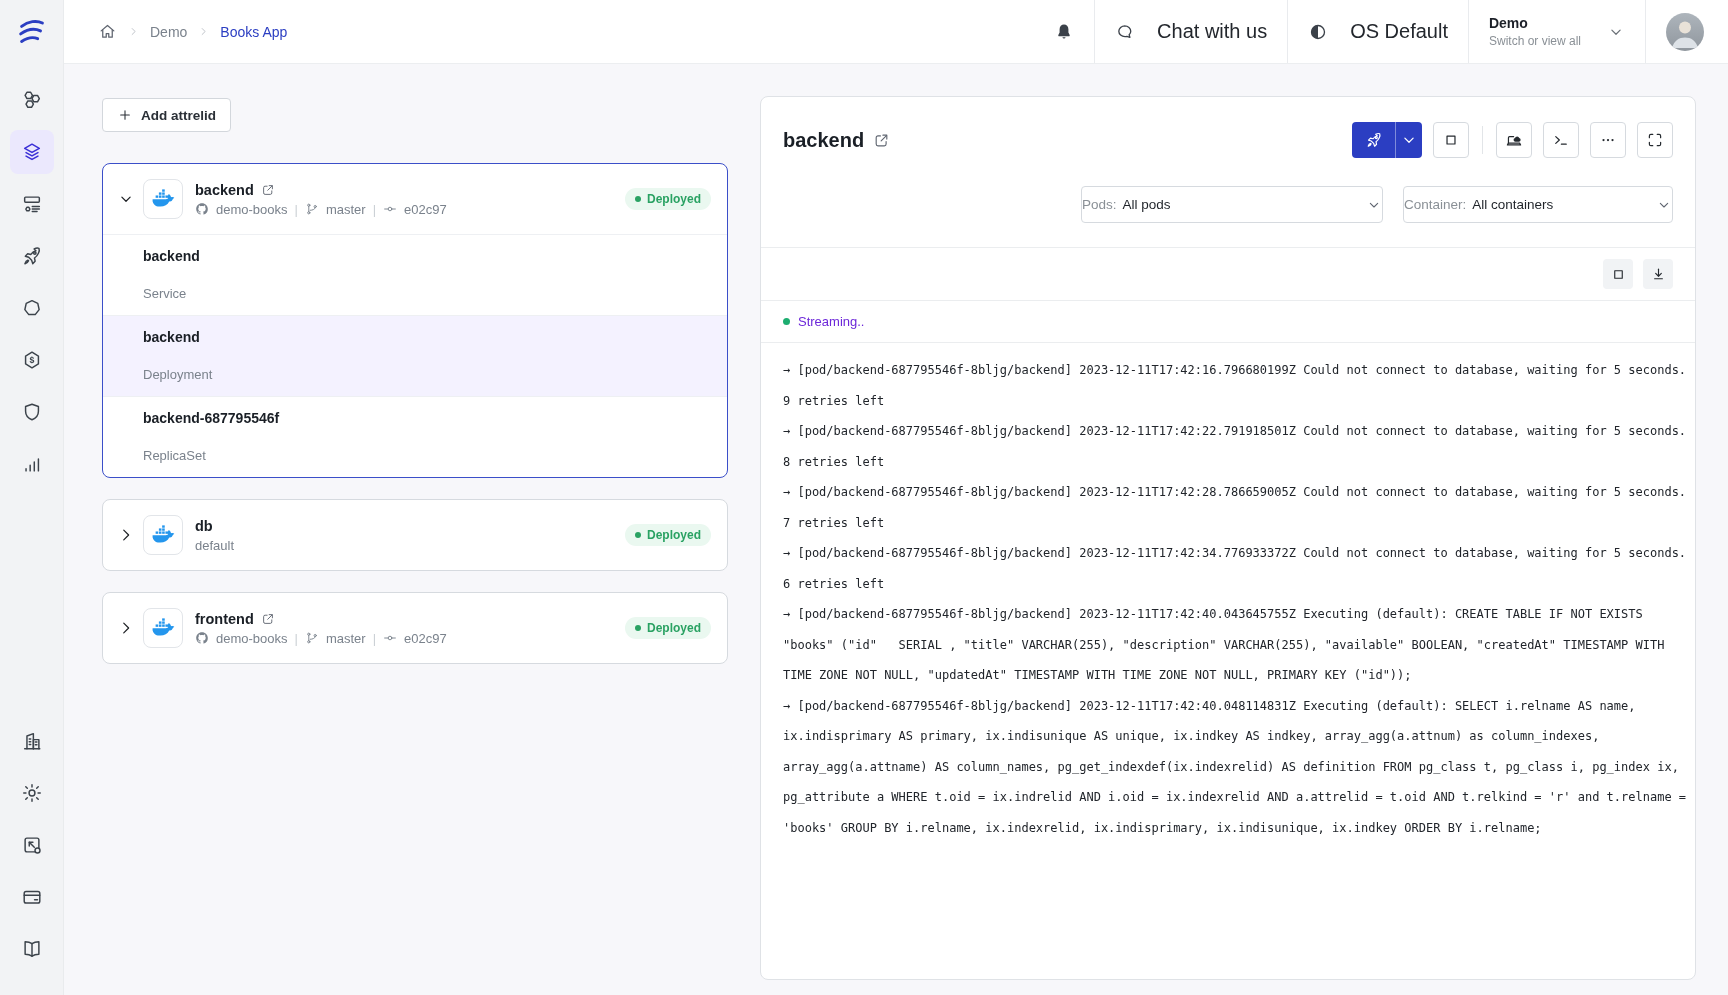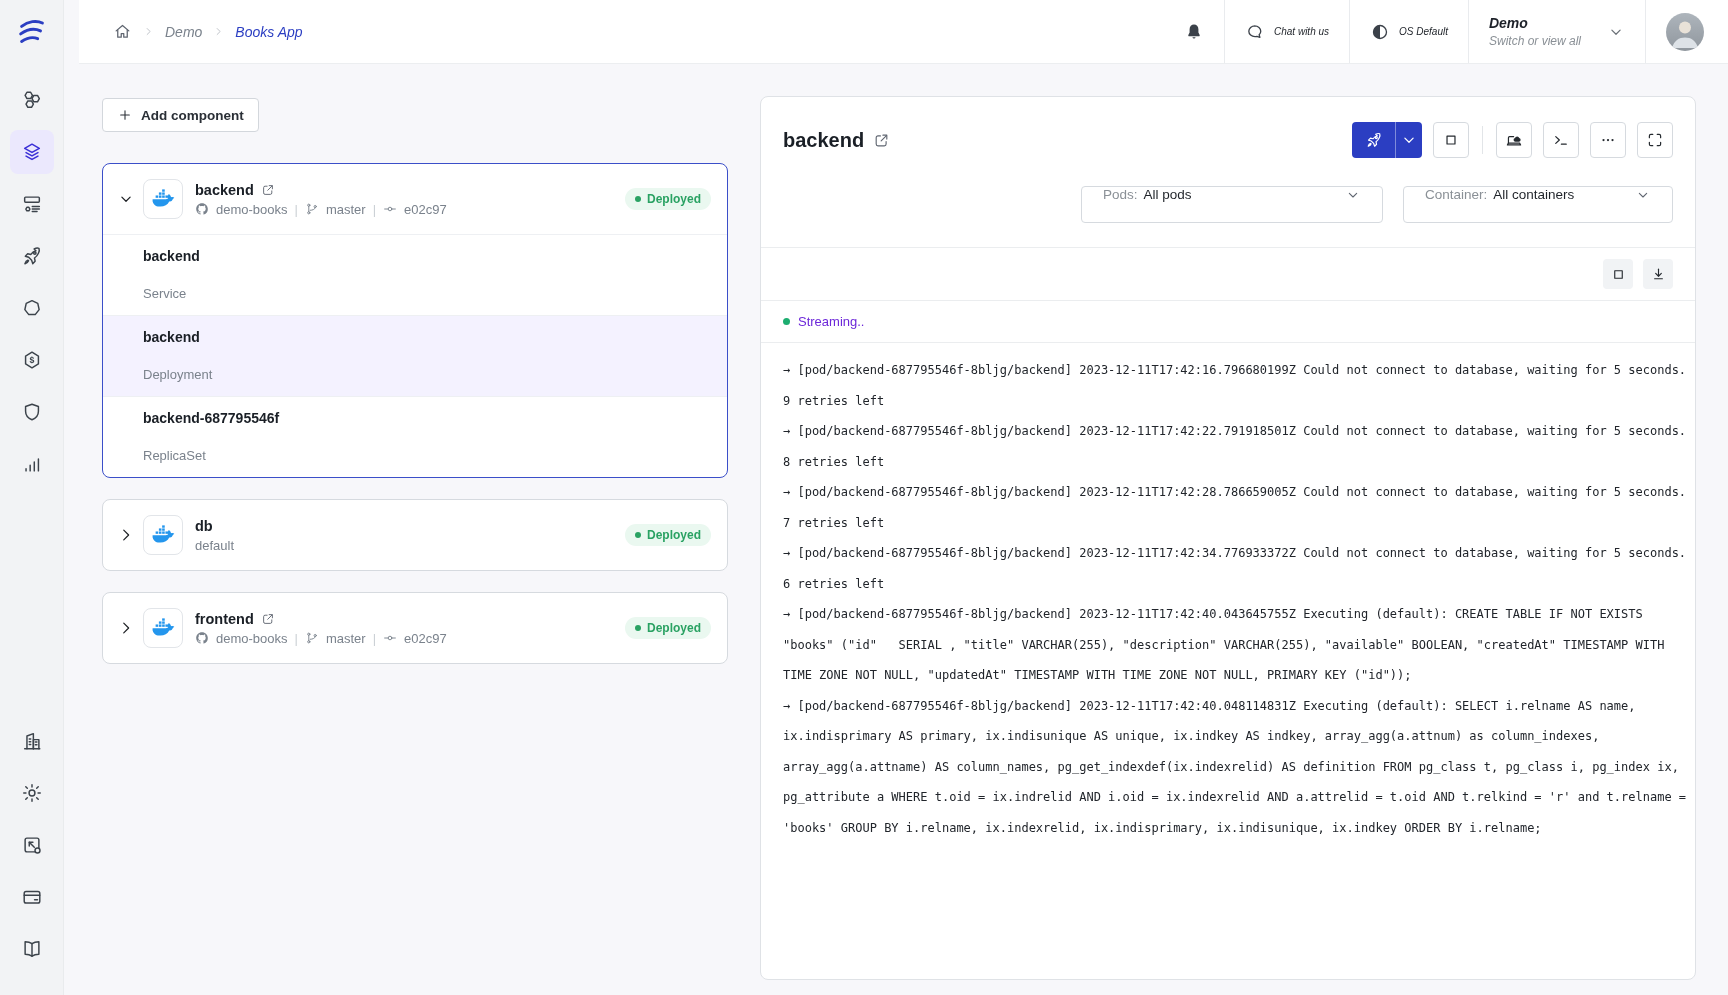--- a/index.html
+++ b/index.html
@@ -15,29 +15,29 @@
   .logo { height:64px; display:flex; align-items:center; justify-content:center; }
   .rail-group { display:flex; flex-direction:column; align-items:center; }
   .rail-top { margin-top:14px; }
   .rail-bottom { margin-top:auto; margin-bottom:16px; }
   .rail-btn { width:44px; height:44px; margin-bottom:8px; border-radius:8px; color:#3C434B;
     display:flex; align-items:center; justify-content:center; cursor:pointer; }
   .rail-btn svg { width:22px; height:22px; }
   .rail-btn.active { background:#EBE8FD; color:#3A2ED6; }
 
   
-  .topbar { position:fixed; left:79px; right:0; top:0; height:64px; background:#FFFFFF;
-    border-bottom:1px solid #ECEEF0; display:flex; align-items:center; padding:0 24px 0 34px; z-index:4;font-style:italic; }
+  .topbar { position:fixed; left:64px; right:0; top:0; height:64px; background:#FFFFFF;
+    border-bottom:1px solid #ECEEF0; display:flex; align-items:center; padding:0 24px 0 34px; z-index:4; }
   .crumbs { display:flex; align-items:center; gap:10px; font-size:14px; color:#7A828C; }
   .crumbs .home { color:#5F6570; }
   .crumb-sep { color:#B6BBC2; }
   .crumb-link { color:#2B3EC2; cursor:pointer; }
   .tb-right { margin-left:auto; display:flex; align-items:center; height:100%; }
   .tb-div { width:1px; height:100%; background:#E9EBEE; margin:0 20px; }
-  .tb-item { display:flex; align-items:center; gap:9px; font-size:10px; color:#23272D; cursor:pointer;justify-content:space-between; }
+  .tb-item { display:flex; align-items:center; gap:22px; font-size:20px; color:#23272D; cursor:pointer;justify-content:space-between; }
   .tb-item svg { width:20px; height:20px; color:#3B4149; }
   .env { display:flex; align-items:center; gap:26px; cursor:pointer; }
   .env .name { font-weight:700; font-size:14px; color:#1D2129; }
   .env .sub { font-size:12px; color:#8A9096; margin-top:3px; }
   .env .chev { color:#6A7077; }
   .avatar { width:38px; height:38px; border-radius:50%; overflow:hidden; cursor:pointer;
     background:linear-gradient(180deg,#AEB5BC 0%,#8F969D 100%); }
 
   
   .components { position:absolute; left:102px; top:98px; width:626px; }
@@ -88,22 +88,22 @@
     color:#24292E; display:flex; align-items:center; justify-content:center; cursor:pointer; }
   .icon-btn svg { width:18px; height:18px; }
   .v-div { width:1px; height:28px; background:#E2E5E8; margin:0 2px; }
 
   .d-tabs { display:flex; align-items:center; padding:0 22px; margin-top:28px; }
   .tabgroup { display:flex; height:37px; border:1px solid #D6DADF; border-radius:4px; overflow:hidden; background:#fff; }
   .tab { display:flex; align-items:center; padding:0 15px; font-size:13.5px; color:#2A2F36;
     border-right:1px solid #EDEFF2; cursor:pointer; white-space:nowrap; }
   .tab:last-child { border-right:0; }
   .tab.active { background:#EDEAFE; color:#2B3EC2; font-weight:600; }
-  .dd { height:37px; border:1px solid #D6DADF; border-radius:4px; background:#fff; display:flex; 
-    padding:0 21px; font-size:13.5px; cursor:pointer; }
+  .dd { height:37px; border:1px solid #D6DADF; border-radius:4px; background:#fff; display:flex; align-items:center;
+    padding:0 0; font-size:13.5px; cursor:pointer; }
   .dd .lab { color:#8A9096; margin-right:6px; }
   .dd .val { color:#1F2329; }
   .dd .chevd { margin-left:auto; width:16px; height:16px; color:#5F6570; }
   .dd-pods { width:302px; margin-left:auto; }
   .dd-cont { width:270px; margin-left:20px; }
 
   .d-div { height:1px; background:#EBEDEF; flex:none; }
   .m-t24 { margin-top:24px; }
   .logbar { display:flex; align-items:center; padding:11px 22px; }
   .logsearch { width:244px; height:34px; border:1px solid #D6DADF; border-radius:4px; padding:0 10px;
@@ -475,21 +475,21 @@
       </div>
   </div>
 </header>
 
 <section class="components">
   <div class="comp-top">
     <button class="add-btn">
       <svg>
           <use href="#i-plus"></use>
         </svg>
-      <span>Add component</span>
+      <span>Add attrelid</span>
     </button>
   </div>
 
   <div class="comp-card expanded">
     <div class="card-head">
       <svg class="chev">
           <use href="#i-chevdown"></use>
         </svg>
       <div class="docker-box">
           <svg>

